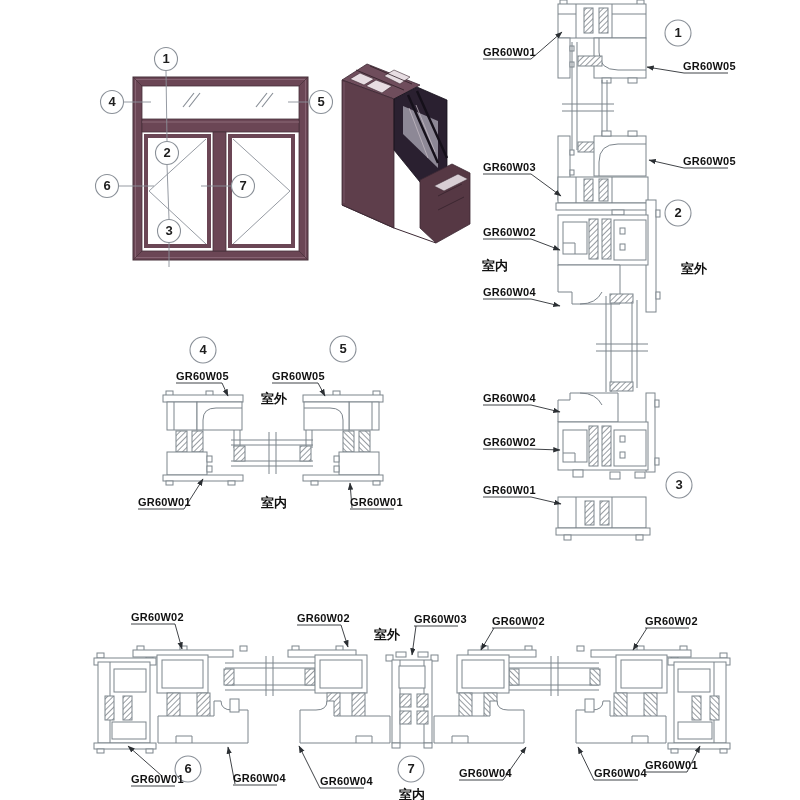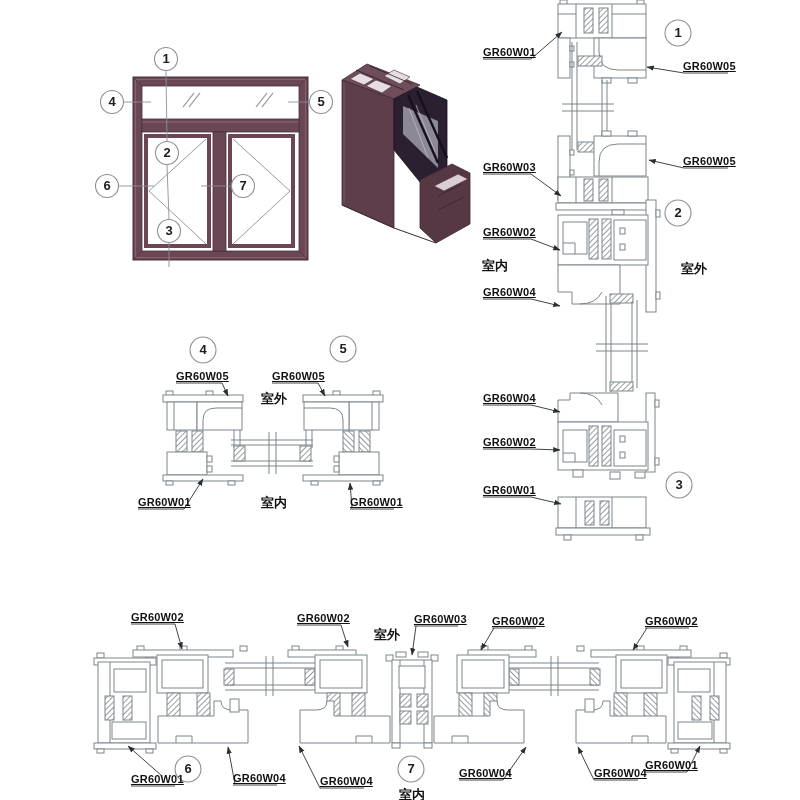--- a/index.html
+++ b/index.html
@@ -1,20 +1,20 @@
 <!DOCTYPE html>
 <html><head>
 <meta charset="utf-8">
 <style>
   html,body{margin:0;padding:0;background:#fff;}
   .canvas{position:relative;width:800px;height:800px;background:#fff;overflow:hidden;
           font-family:"Liberation Sans",sans-serif;}
   svg{position:absolute;left:0;top:0;}
   .lbl{position:absolute;font-weight:bold;font-size:11px;color:#111;
-       white-space:nowrap;letter-spacing:0.2px;text-decoration:underline;}
+       white-space:nowrap;letter-spacing:0.2px;}
   .cn{position:absolute;font-weight:bold;font-size:13px;color:#111;white-space:nowrap;}
   .num{position:absolute;transform:translate(-50%,-52%);font-weight:600;font-size:13px;color:#1d1d1d;}
 </style>
 </head>
 <body>
 
 <div class="canvas">
 
 <svg width="800" height="800" viewBox="0 0 800 800">
 <defs>

